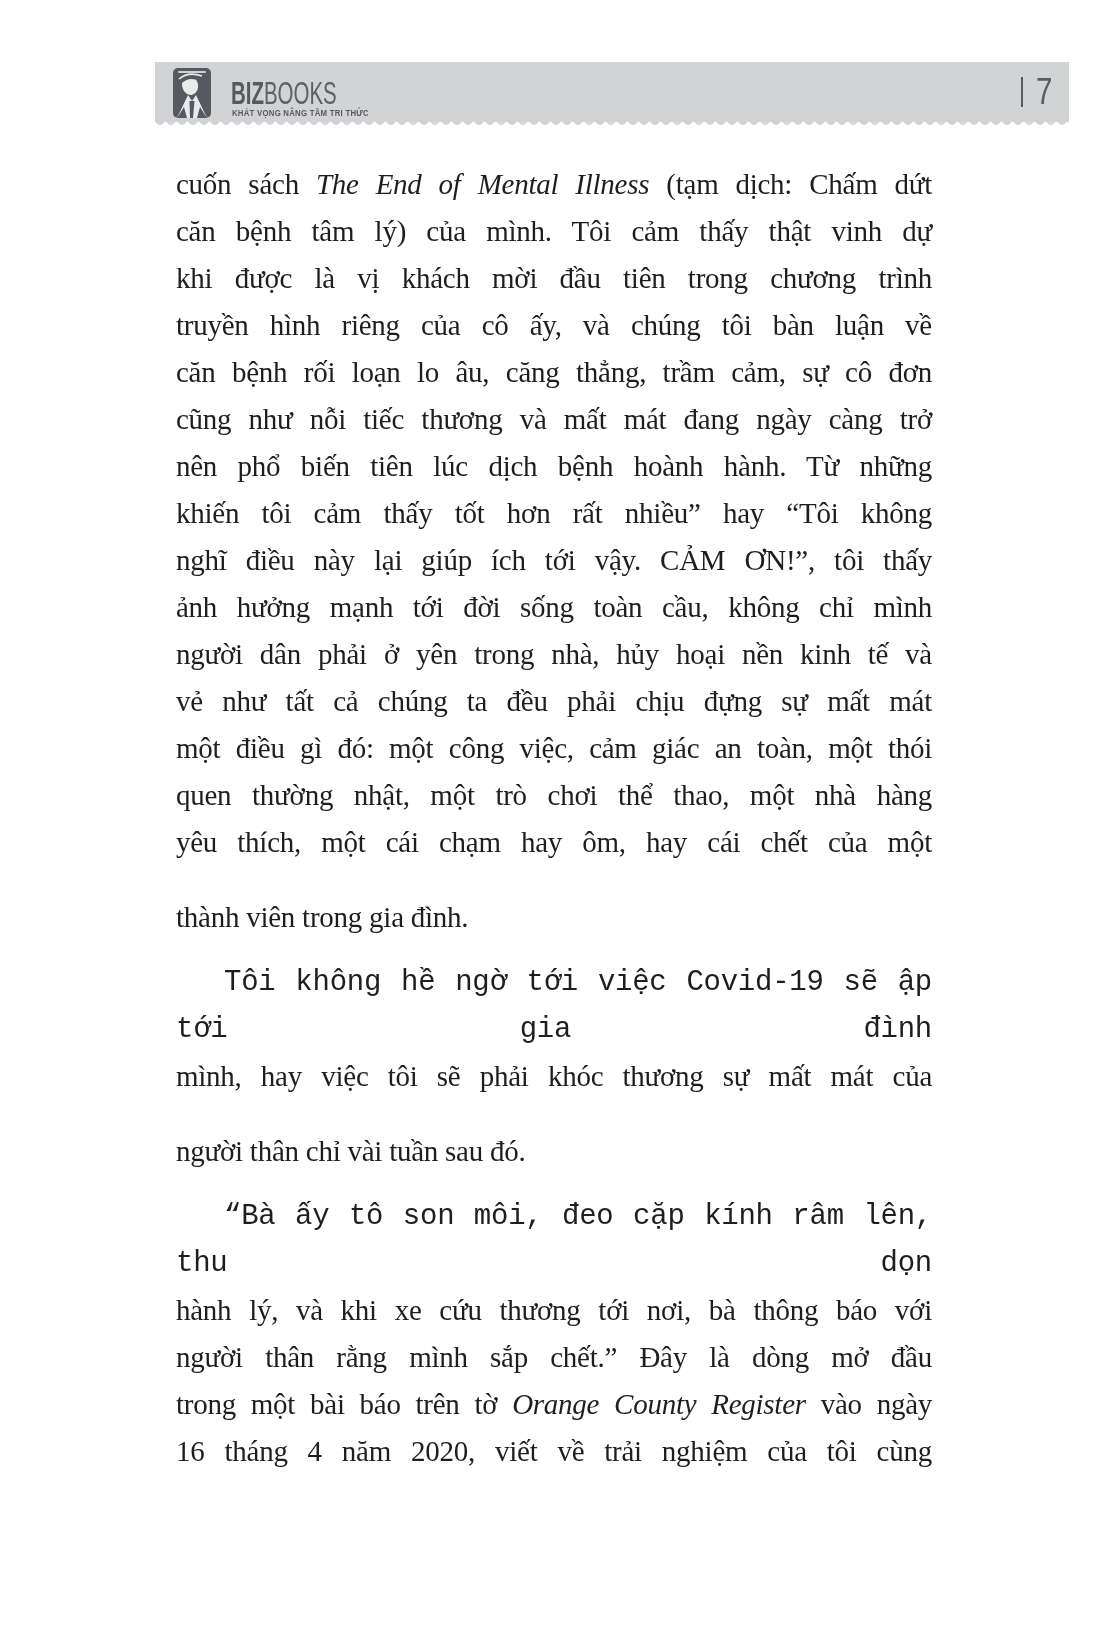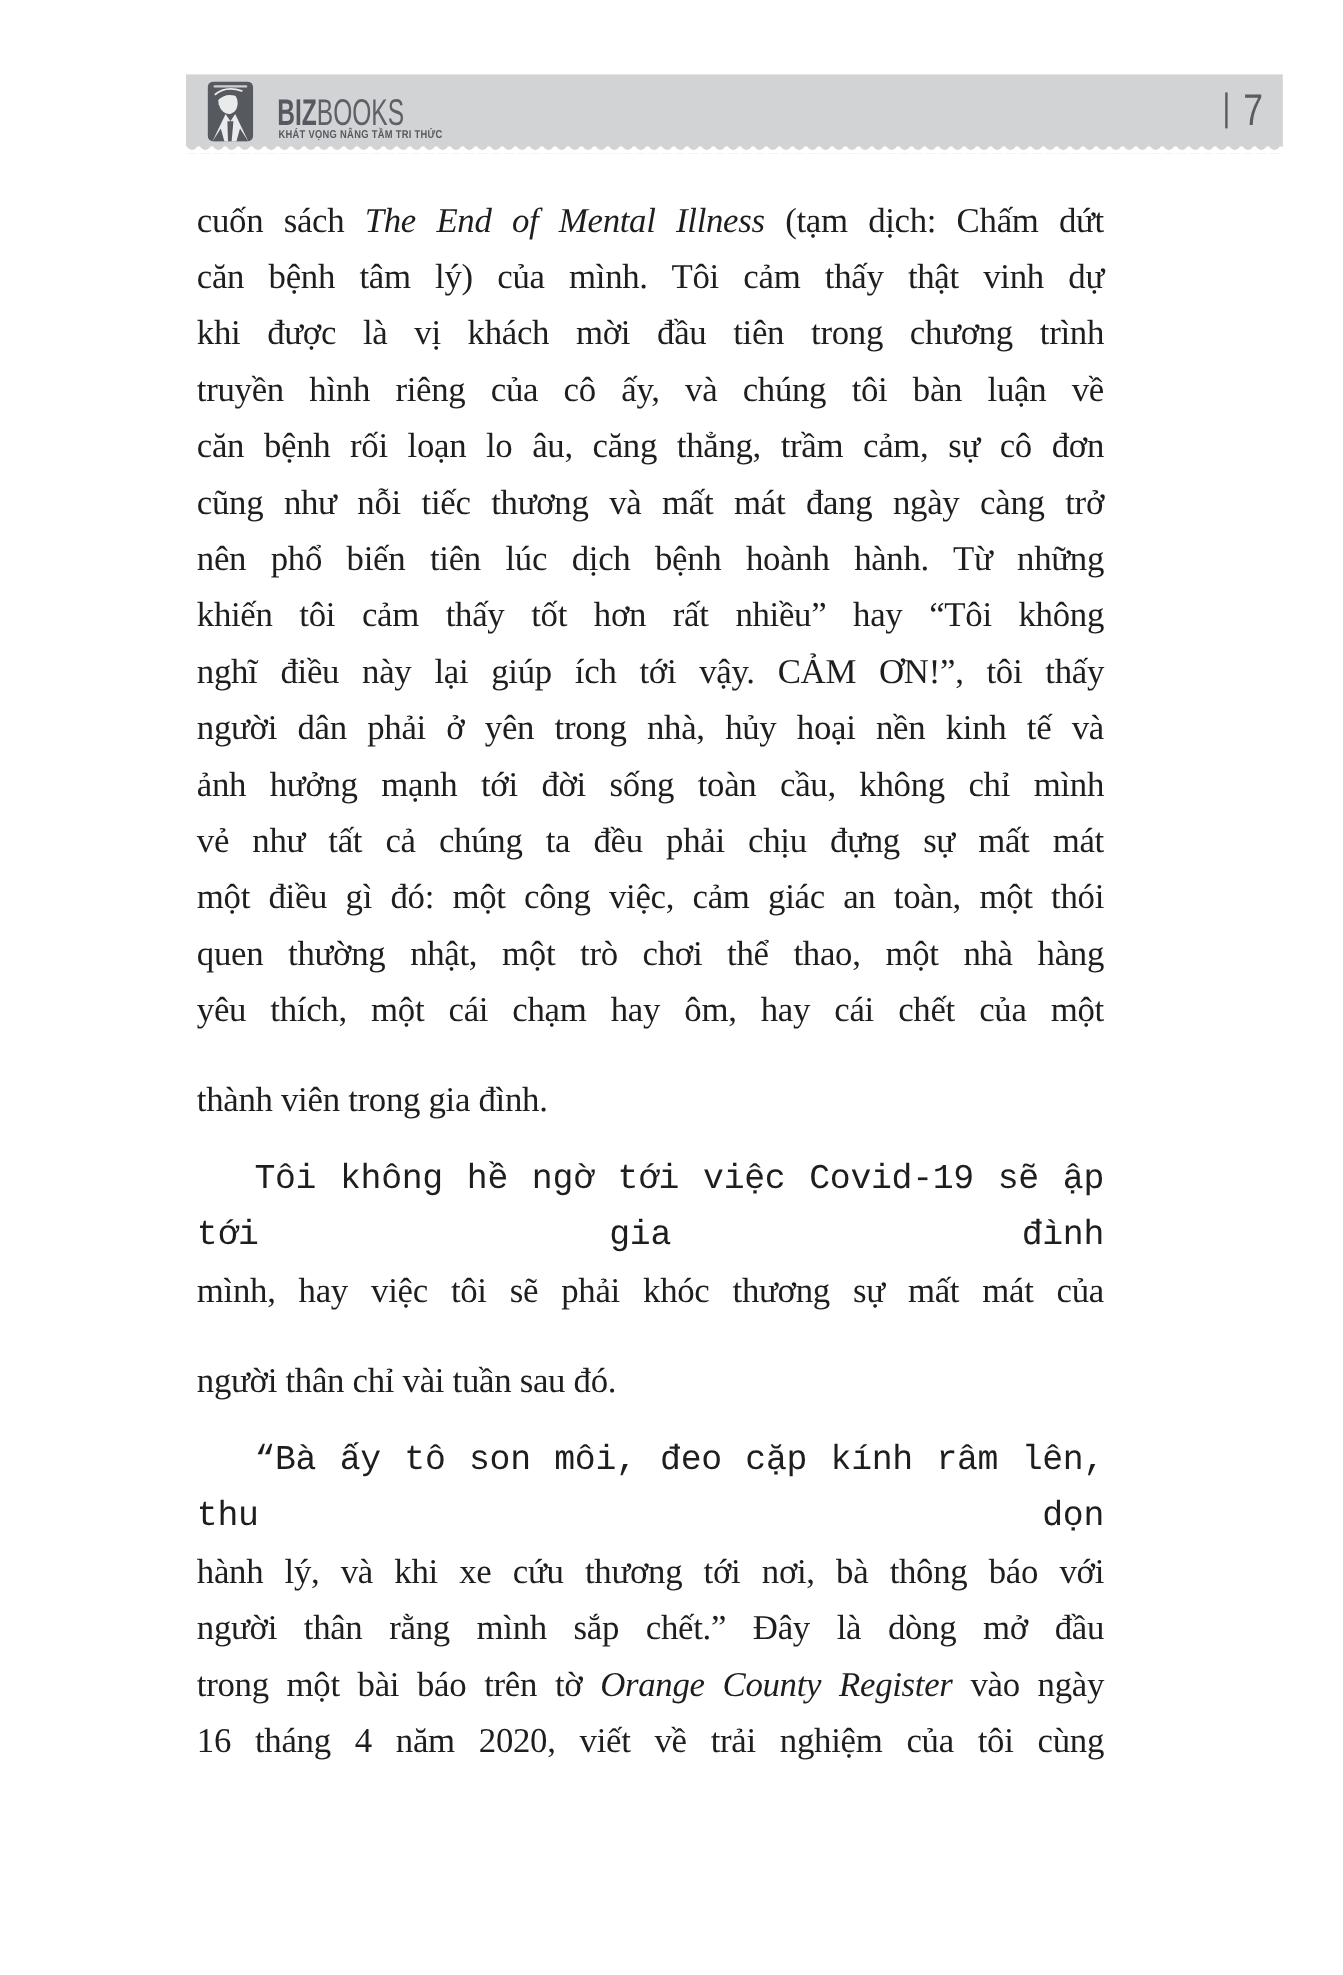--- a/index.html
+++ b/index.html
@@ -59,21 +59,21 @@
   .pn-num {
     font-family: "Liberation Sans", sans-serif;
     font-size: 37px; font-weight: 400;
     color: #595c61;
     transform: scaleX(0.8); transform-origin: center;
   }
 
   
   .body-text {
     position: absolute;
-    left: 164px; top: 161px;
+    left: 176px; top: 161px;
     width: 756px;
     color: #1e1e1e;
     font-size: 29px;
     letter-spacing: -0.25px;
   }
   .para { margin: 0 0 18px 0; padding: 0; }
   .line {
     display: block;
     line-height: 47px;
     text-align: justify;
@@ -118,22 +118,22 @@
     <p class="para">
       <span class="line"><span>cuốn sách </span><i class="it">The End of Mental Illness</i><span> (tạm dịch: Chấm dứt</span></span>
       <span class="line">căn bệnh tâm lý) của mình. Tôi cảm thấy thật vinh dự</span>
       <span class="line">khi được là vị khách mời đầu tiên trong chương trình</span>
       <span class="line">truyền hình riêng của cô ấy, và chúng tôi bàn luận về</span>
       <span class="line">căn bệnh rối loạn lo âu, căng thẳng, trầm cảm, sự cô đơn</span>
       <span class="line">cũng như nỗi tiếc thương và mất mát đang ngày càng trở</span>
       <span class="line">nên phổ biến tiên lúc dịch bệnh hoành hành. Từ những</span>
       <span class="line">khiến tôi cảm thấy tốt hơn rất nhiều” hay “Tôi không</span>
       <span class="line">nghĩ điều này lại giúp ích tới vậy. CẢM ƠN!”, tôi thấy</span>
+      <span class="line">ảnh hưởng mạnh tới đời sống toàn cầu, không chỉ mình</span>
       <span class="line">người dân phải ở yên trong nhà, hủy hoại nền kinh tế và</span>
-      <span class="line">ảnh hưởng mạnh tới đời sống toàn cầu, không chỉ mình</span>
       <span class="line">vẻ như tất cả chúng ta đều phải chịu đựng sự mất mát</span>
       <span class="line">một điều gì đó: một công việc, cảm giác an toàn, một thói</span>
       <span class="line">quen thường nhật, một trò chơi thể thao, một nhà hàng</span>
       <span class="line">yêu thích, một cái chạm hay ôm, hay cái chết của một</span>
       <span class="line end">thành viên trong gia đình.</span>
     </p>
 
     <p class="para">
       <span class="line indent">Tôi không hề ngờ tới việc Covid-19 sẽ ập tới gia đình</span>
       <span class="line">mình, hay việc tôi sẽ phải khóc thương sự mất mát của</span>

